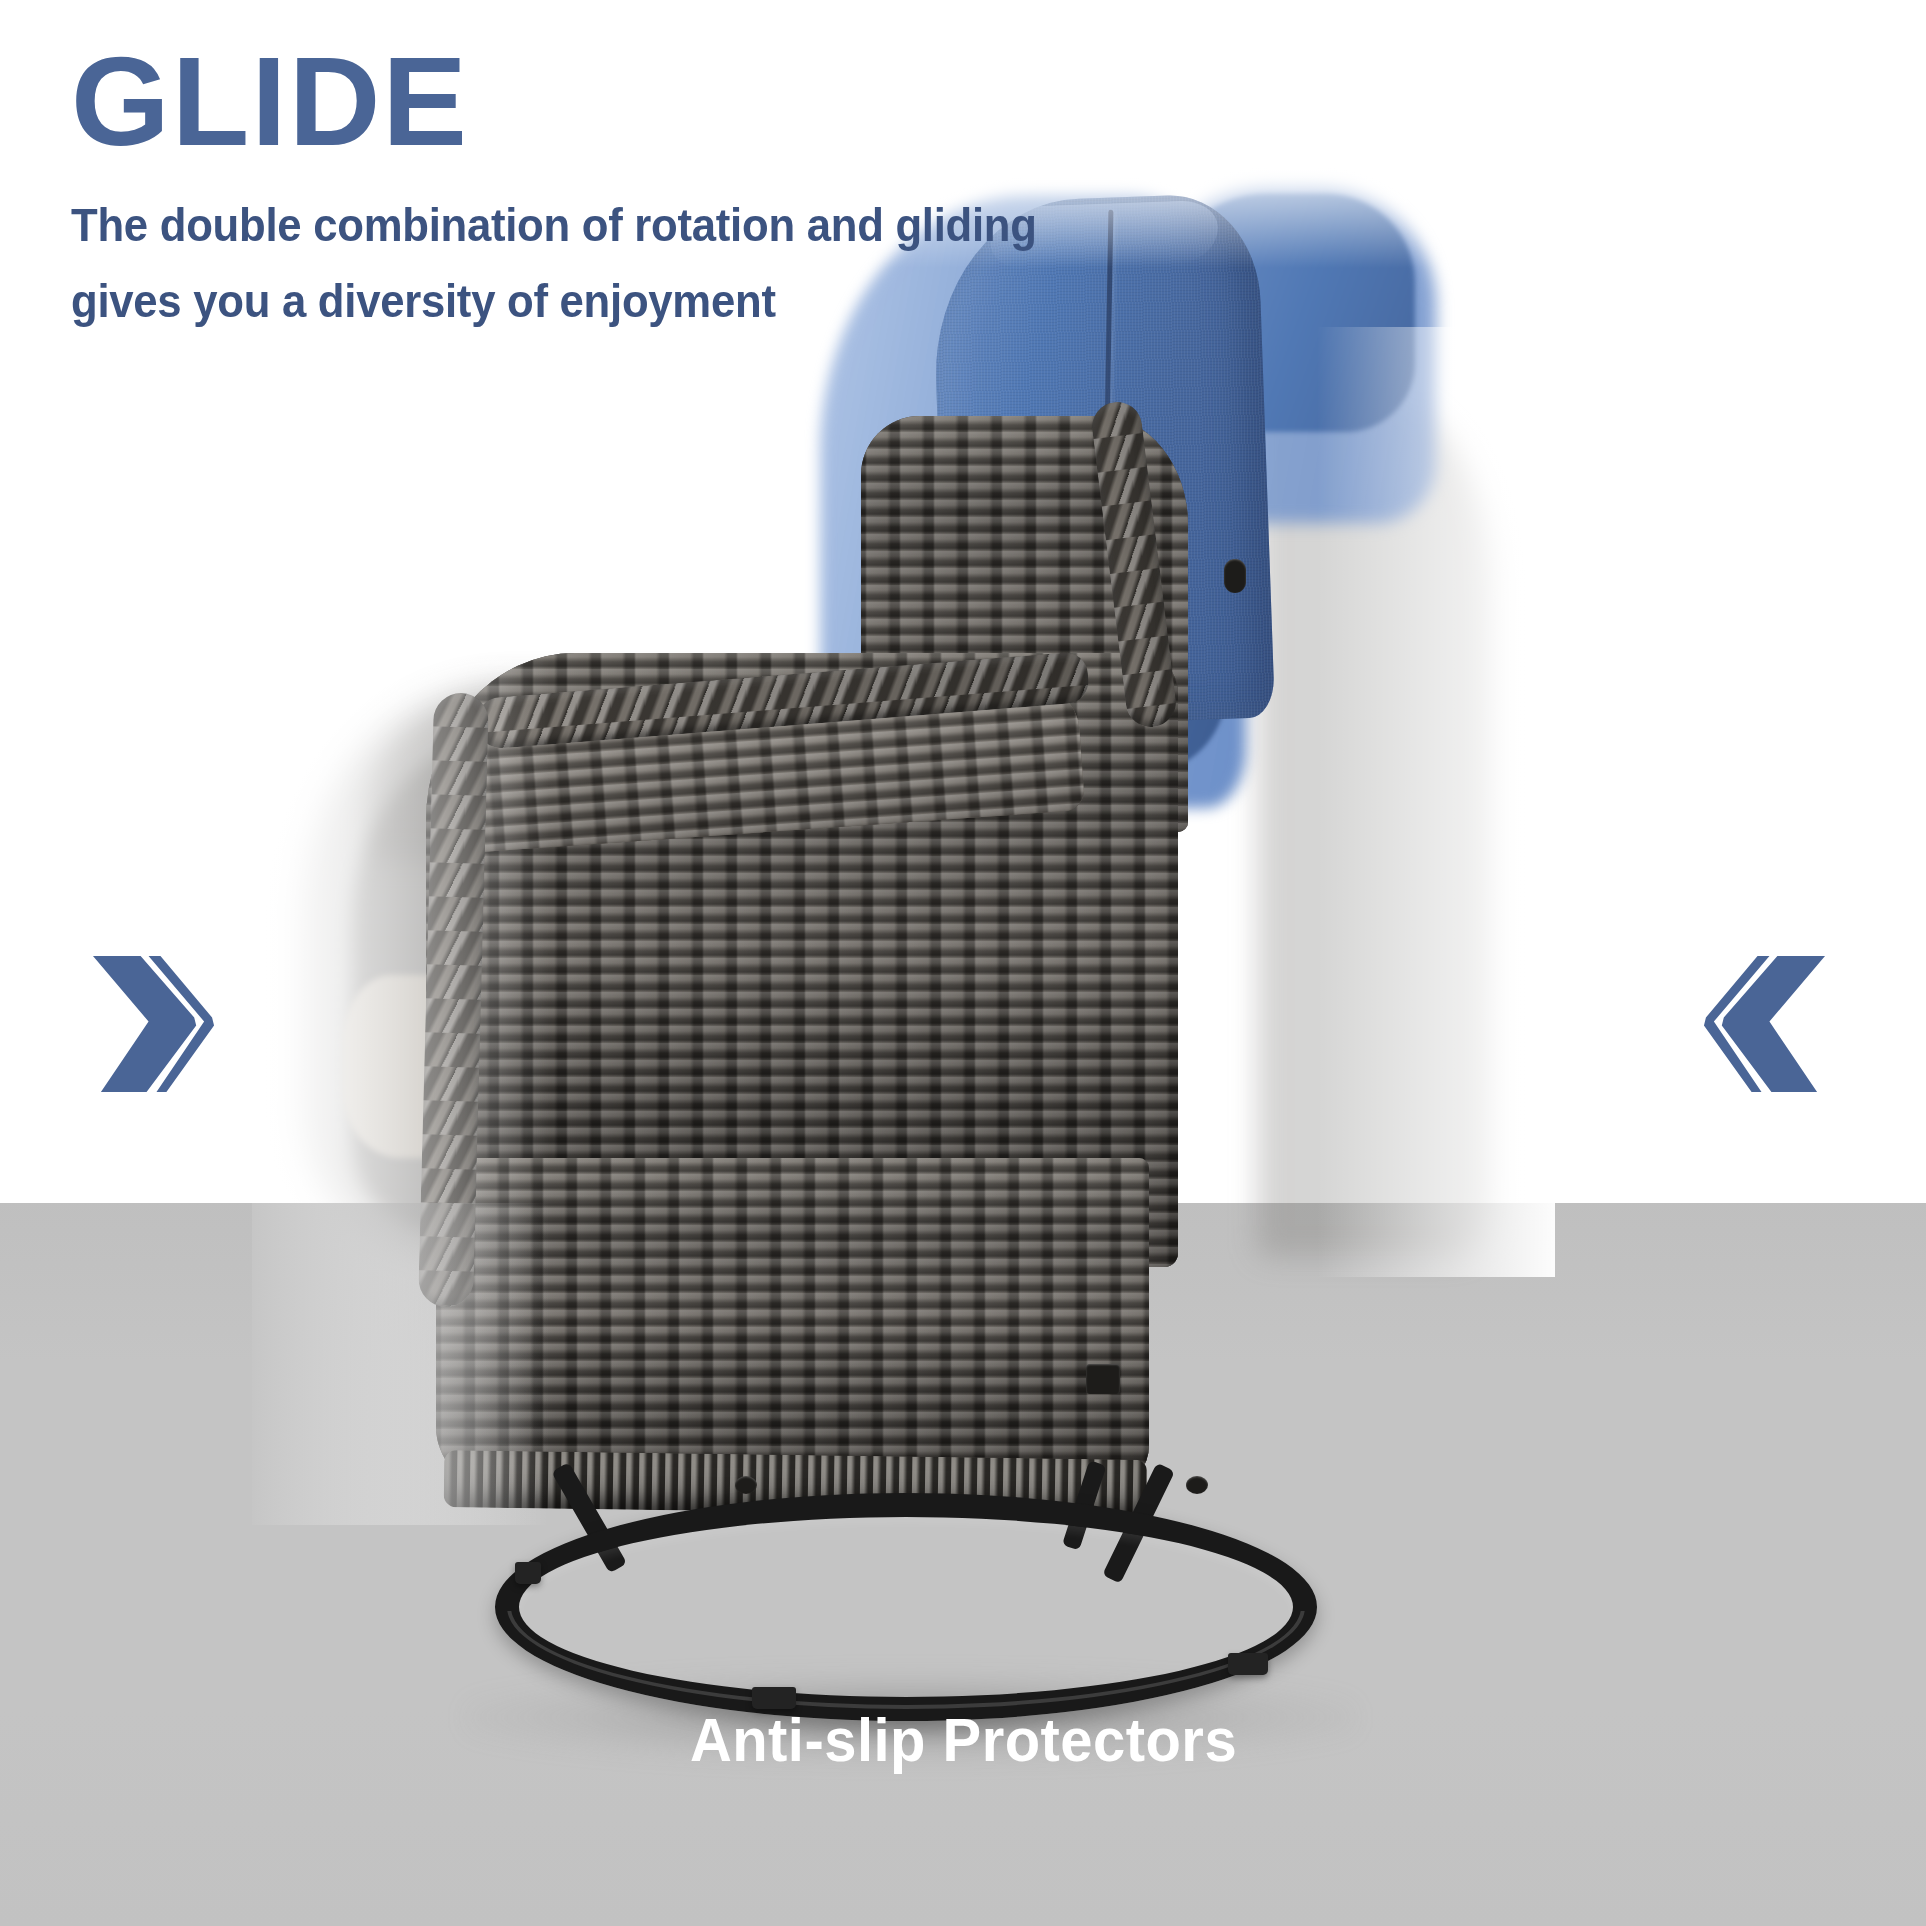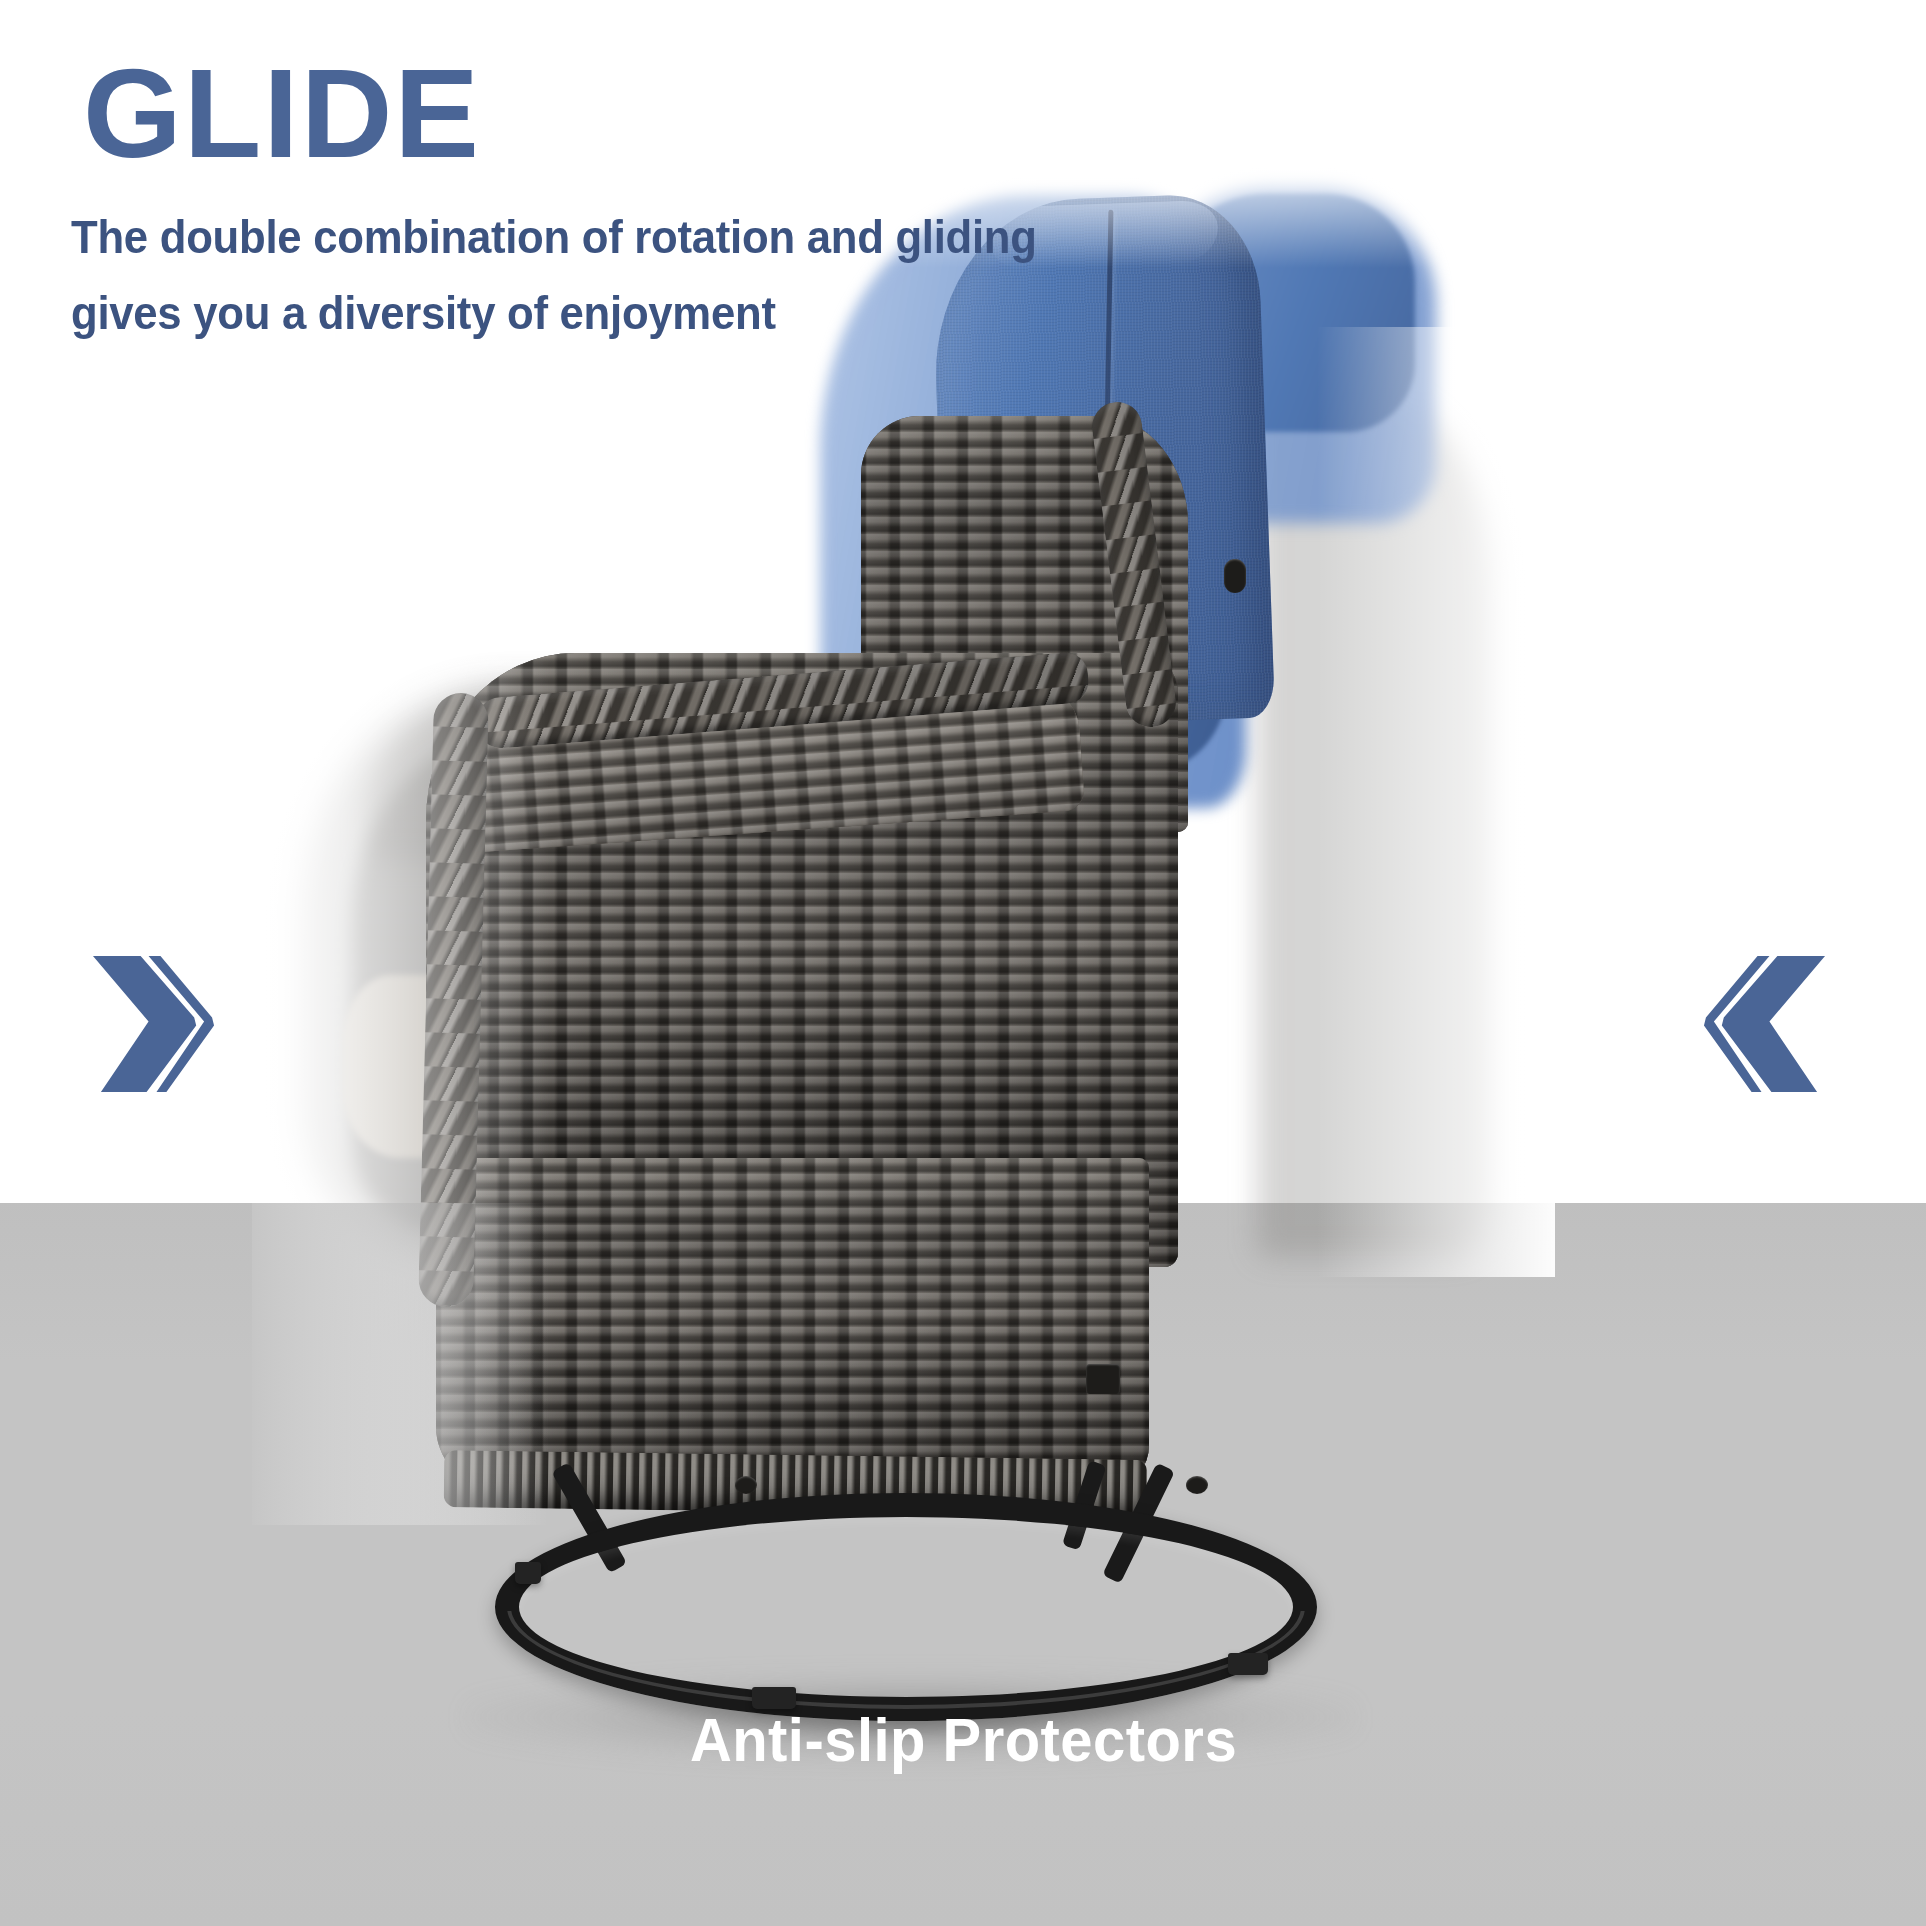--- a/index.html
+++ b/index.html
@@ -44,21 +44,21 @@
     position: absolute;
     left: 71px; top: 38px;
     width: 990px;
   }
   .title {
     font-size: 127px;
     font-weight: 700;
     letter-spacing: 2px;
     line-height: 1.0;
     color: #4a6596;
-    margin: 12px;
+    margin: 0;
   }
   .subline {
     margin: 0;
     font-size: 47px;
     font-weight: 600;
     color: #3c5380;
     line-height: 1.62;
     letter-spacing: -0.3px;
     transform: scaleX(0.93);
     transform-origin: left center;

